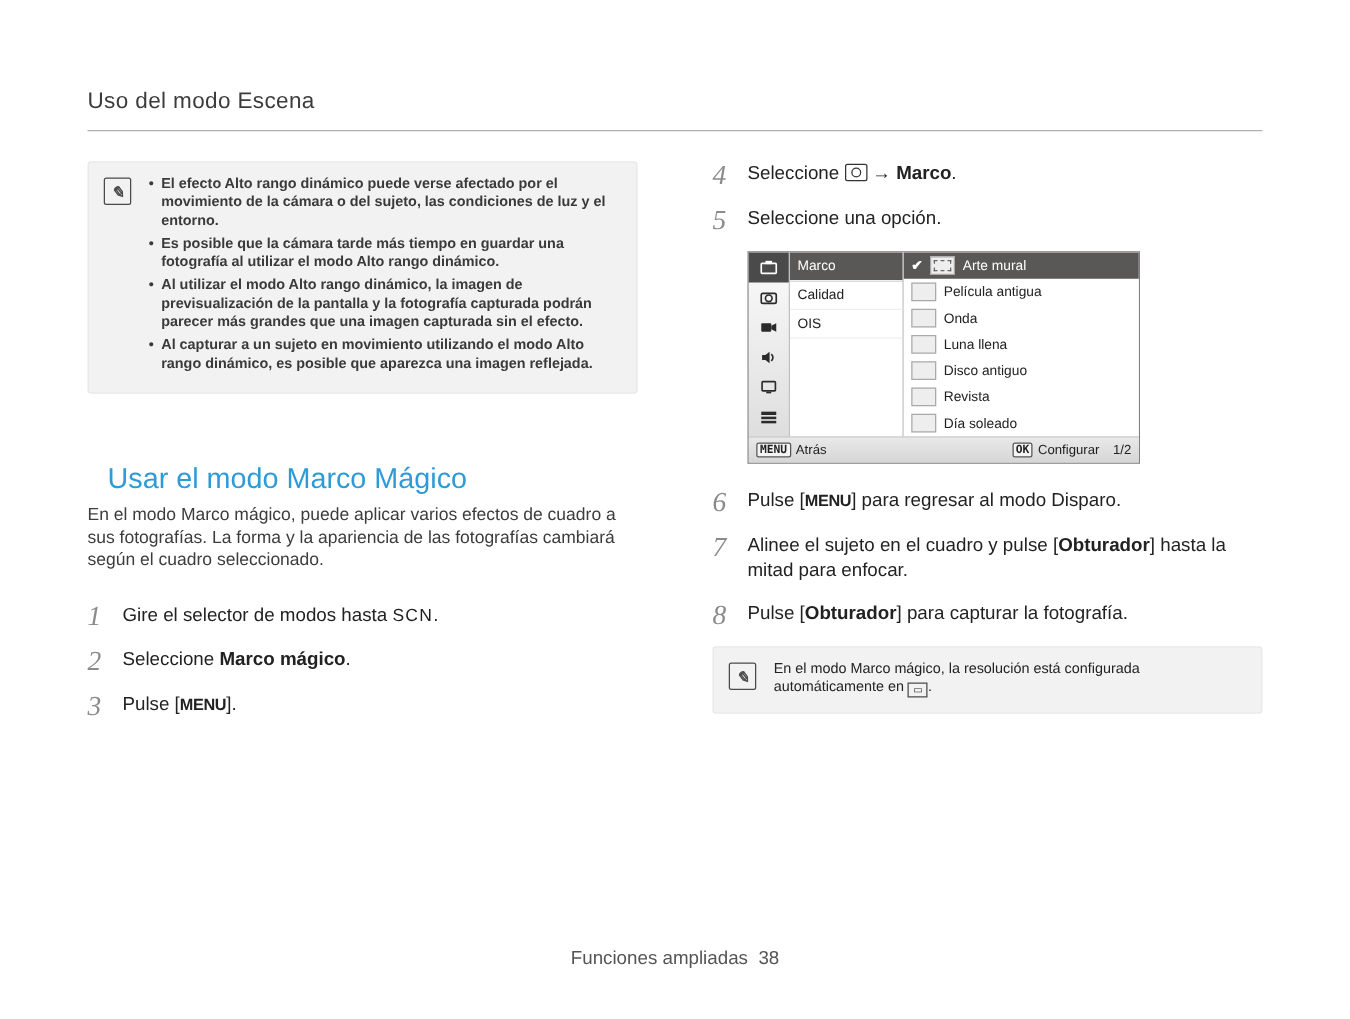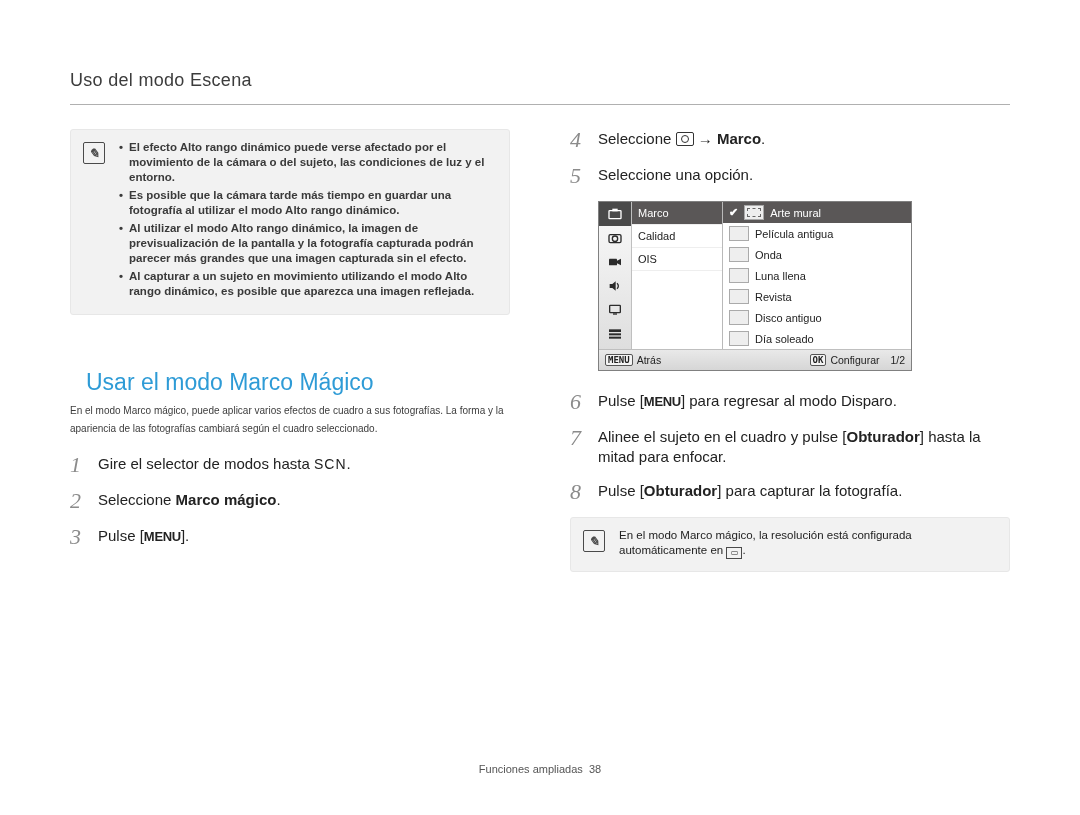--- a/index.html
+++ b/index.html
@@ -79,24 +79,24 @@
     content:"•";
     position:absolute;left:0;top:0;
   }
   .section-title{
     color:var(--accent);
     font-size:23px;
     font-weight:400;
     margin:54px 0 6px 16px;
   }
   .section-intro{
-    font-size:10px;
+    font-size:14px;
     line-height:18px;
     color:#3c3c3c;
-    margin-bottom:16px;
+    margin-bottom:26px;
   }
   .steps{list-style:none;margin:0;padding:0;}
   .steps li{
     display:flex;
     gap:14px;
     margin-bottom:14px;
     font-size:15px;
     line-height:20px;
     color:#222;
   }
@@ -201,21 +201,21 @@
     background:#f4f4f4;
     color:#222;
   }
   .checkmark{font-weight:bold;}
   
   .footer{
     position:absolute;
     bottom:40px;
     left:0;right:0;
     text-align:center;
-    font-size:11px;
+    font-size:15px;
     color:#555;
     margin-top:44px;
   }
   .cam-ic{
     display:inline-block;
     width:16px;height:12px;
     border:1.5px solid #333;
     border-radius:2px;
     position:relative;
     vertical-align:-2px;
@@ -358,25 +358,25 @@
             <div class="row">
                   <span class="thumb"></span>
                   <span>Onda</span>
                 </div>
             <div class="row">
                   <span class="thumb"></span>
                   <span>Luna llena</span>
                 </div>
             <div class="row">
                   <span class="thumb"></span>
+                  <span>Disco antiguo</span>
+                </div>
+            <div class="row">
+                  <span class="thumb"></span>
                   <span>Revista</span>
-                </div>
-            <div class="row">
-                  <span class="thumb"></span>
-                  <span>Disco antiguo</span>
                 </div>
             <div class="row">
                   <span class="thumb"></span>
                   <span>Día soleado</span>
                 </div>
           </div>
         </div>
         <div class="menu-foot">
           <div class="mf back">
             <span class="sq-btn">MENU</span>

